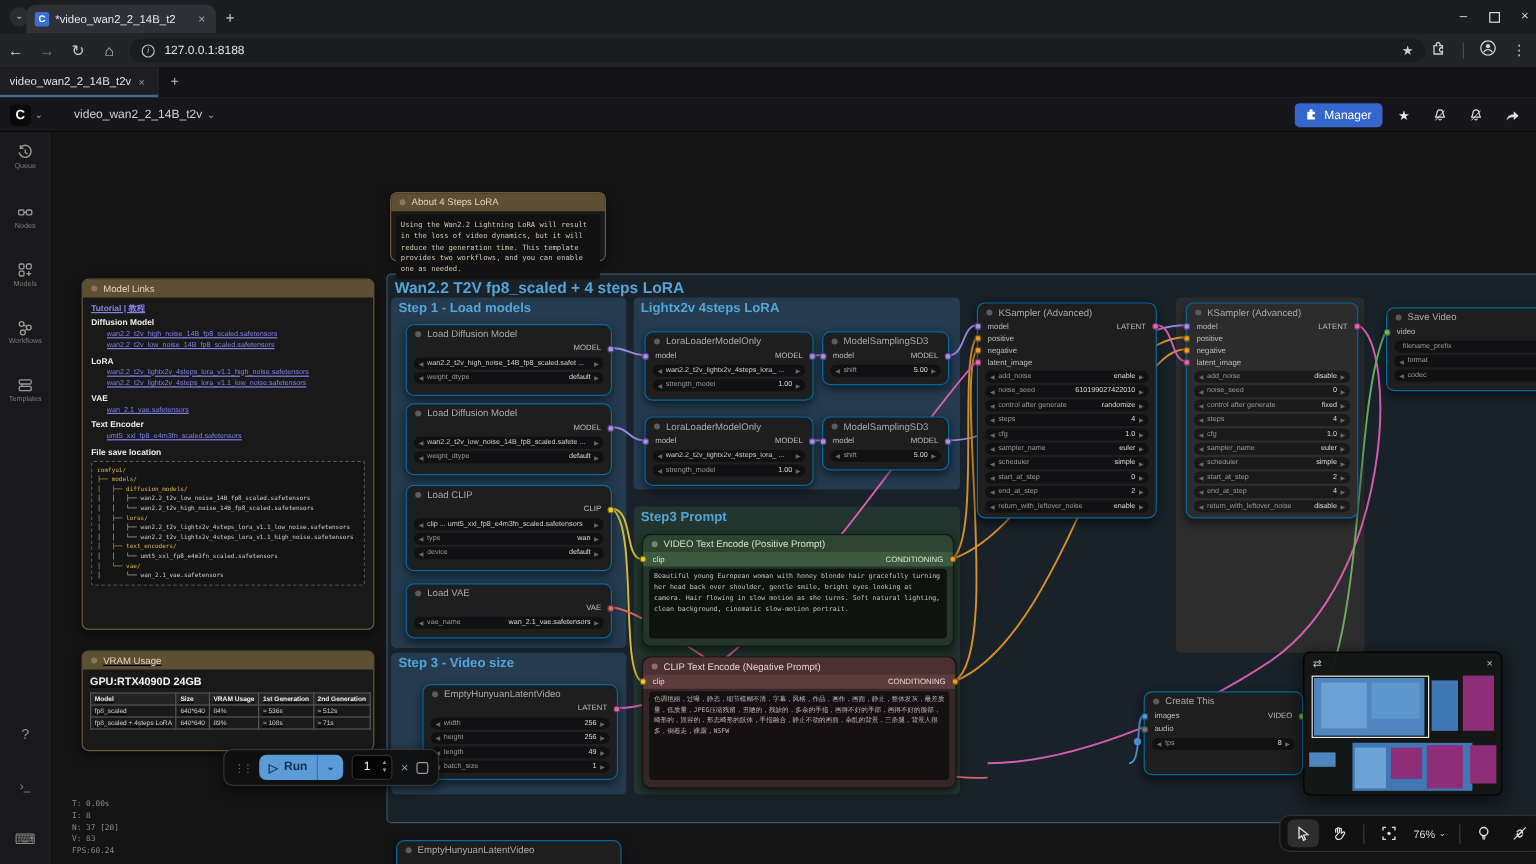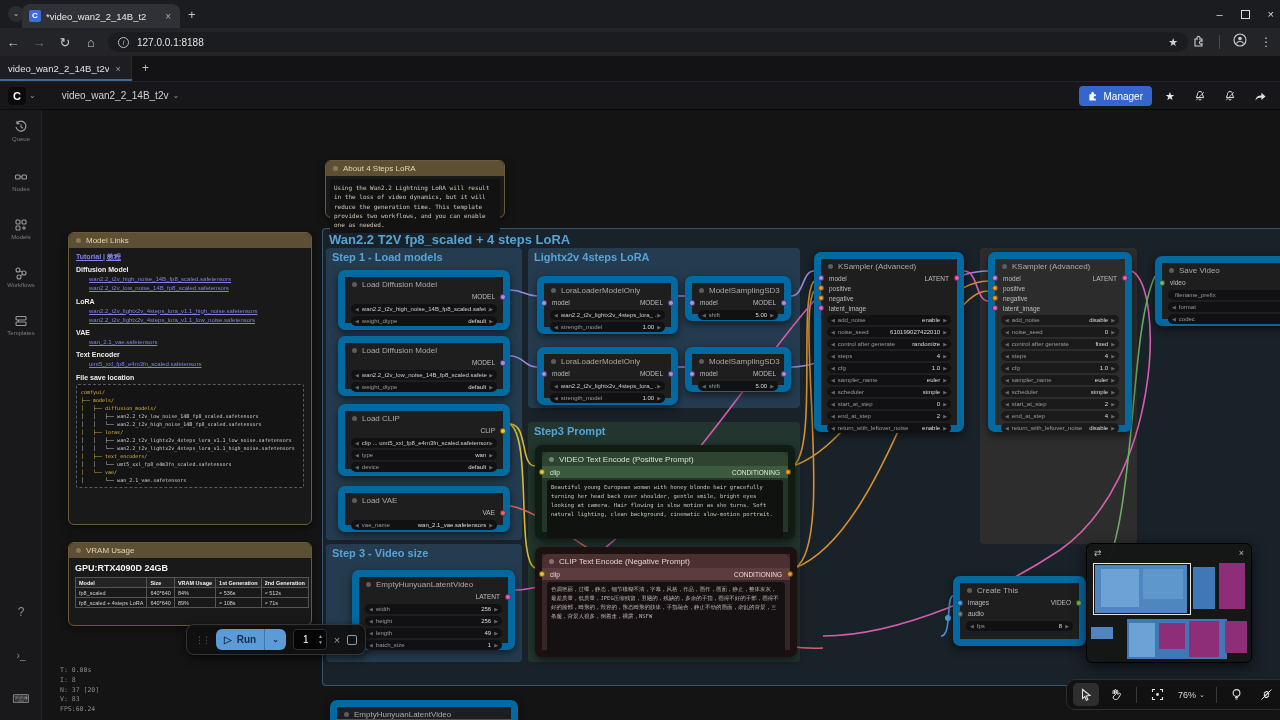--- a/index.html
+++ b/index.html
@@ -54,21 +54,21 @@
 
   
   .canvas { position:absolute; left:42px; top:110px; width:1238px; height:610px; background:#141414; overflow:hidden; }
 
   .group { position:absolute; border-radius:4px; }
   .gtitle { font-size:11px; font-weight:600; color:#55a4d6; padding:3px 6px; white-space:nowrap; }
   .gtitle.big { font-size:13px; }
 
   .wires { position:absolute; left:0; top:0; width:1238px; height:610px; pointer-events:none; }
 
-  .node { position:absolute; background:#1e1e1e; border:7px solid #0369a1; border-radius:7px;
+  .node { position:absolute; background:#1e1e1e; border:1px solid #0369a1; border-radius:7px;
           box-shadow:0 3px 8px rgba(0,0,0,.55); color:#b5b5b5; }
   .ntitle { height:14px; display:flex; align-items:center; gap:5px; padding:0 7px; font-size:8px; color:#a9a9a9;
             border-radius:7px 7px 0 0; white-space:nowrap; overflow:hidden; }
   .ndot { width:5px; height:5px; border-radius:50%; background:#5c5c5c; flex:0 0 auto; }
   .prow { position:relative; display:flex; justify-content:space-between; align-items:center; height:11px; padding:0 8px; font-size:6.5px; color:#bdbdbd; }
   .pd { position:absolute; width:6px; height:6px; border-radius:50%; top:50%; margin-top:-3px; border:1px solid rgba(0,0,0,.5); }
   .pd.l { left:-3px; } .pd.r { right:-3px; }
   .pill { height:10px; background:#111113; border-radius:6px; margin:2px 6px; display:flex; align-items:center; padding:0 4px; font-size:6px; color:#9a9a9a; overflow:hidden; white-space:nowrap; }
   .pill .pa { color:#6a6a6a; font-size:5px; flex:0 0 auto; }
   .pill .pn { margin-left:3px; overflow:hidden; }
@@ -356,21 +356,21 @@
           <div class="treeline">│   │   ├── wan2.2_t2v_lightx2v_4steps_lora_v1.1_low_noise.safetensors</div>
           <div class="treeline">│   │   └── wan2.2_t2v_lightx2v_4steps_lora_v1.1_high_noise.safetensors</div>
           <div class="treeline folder">│   ├── text_encoders/</div>
           <div class="treeline">│   │   └── umt5_xxl_fp8_e4m3fn_scaled.safetensors</div>
           <div class="treeline folder">│   └── vae/</div>
           <div class="treeline">│       └── wan_2.1_vae.safetensors</div>
         </div>
       </div>
     </div>
 
-    <div class="note" style="left:26px; top:432px; width:244px; height:84px;">
+    <div class="note" style="left:26px; top:432px; width:244px; height:84px;text-decoration:underline;">
       <div class="notetitle">
           <span class="ndot"></span>
           <span>VRAM Usage</span>
         </div>
       <div class="notebody" style="padding:3px 6px;">
         <div class="gpuline">GPU:RTX4090D 24GB</div>
         <table class="vram">
           <tbody>
               <tr class="hd">
             <td>Model</td>

